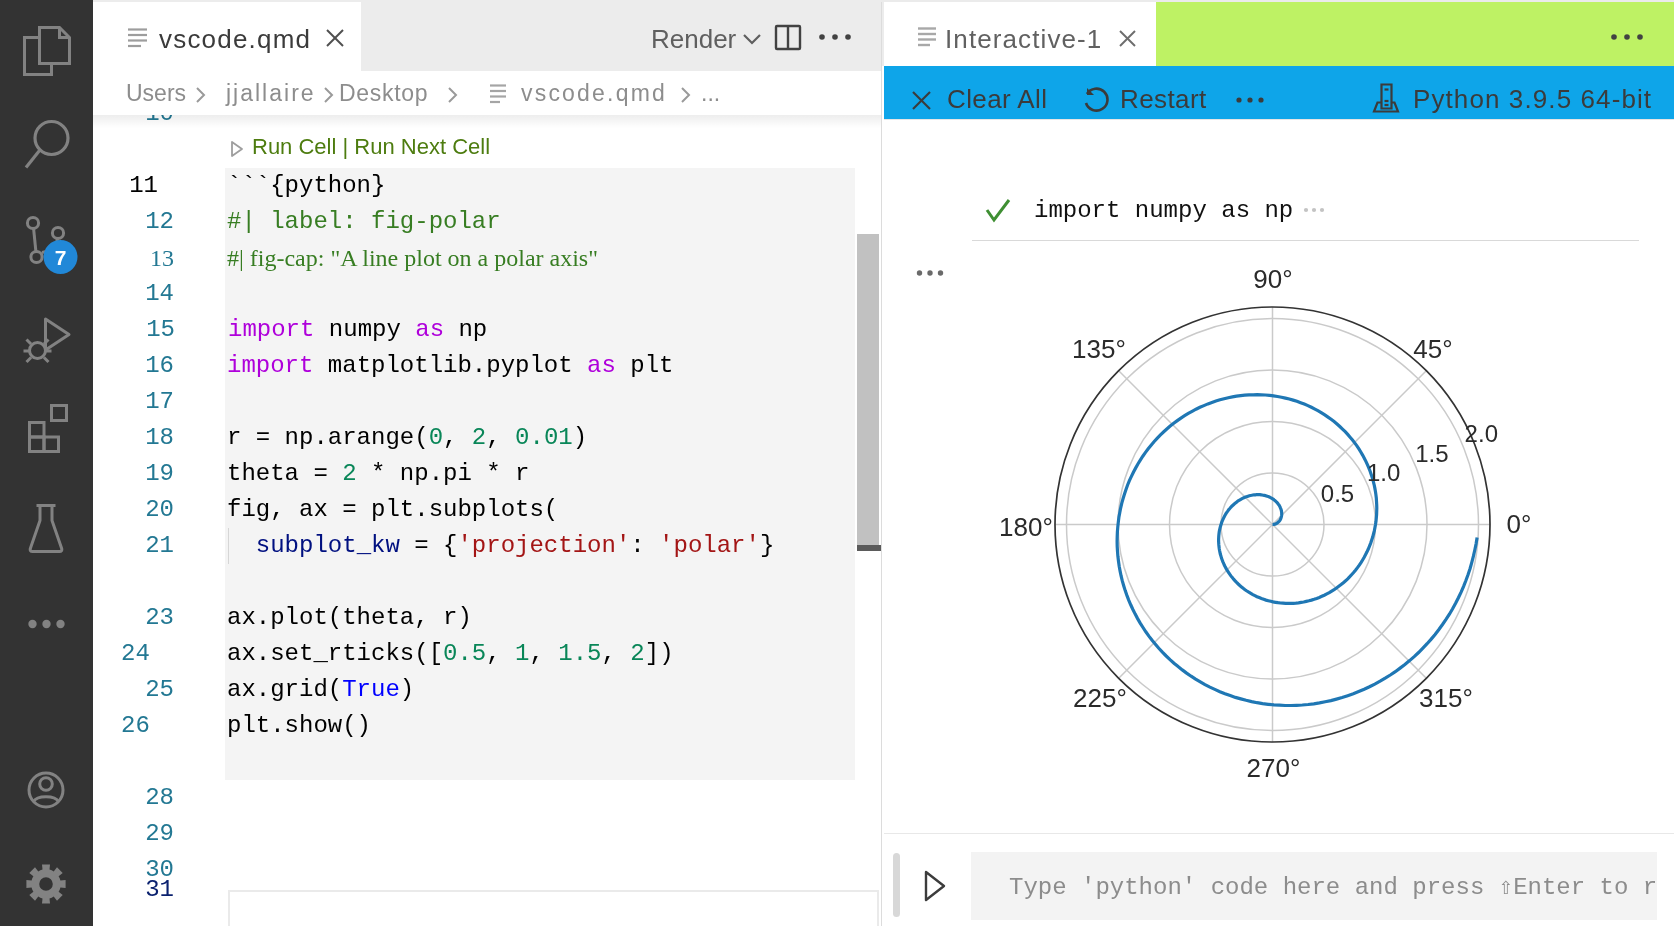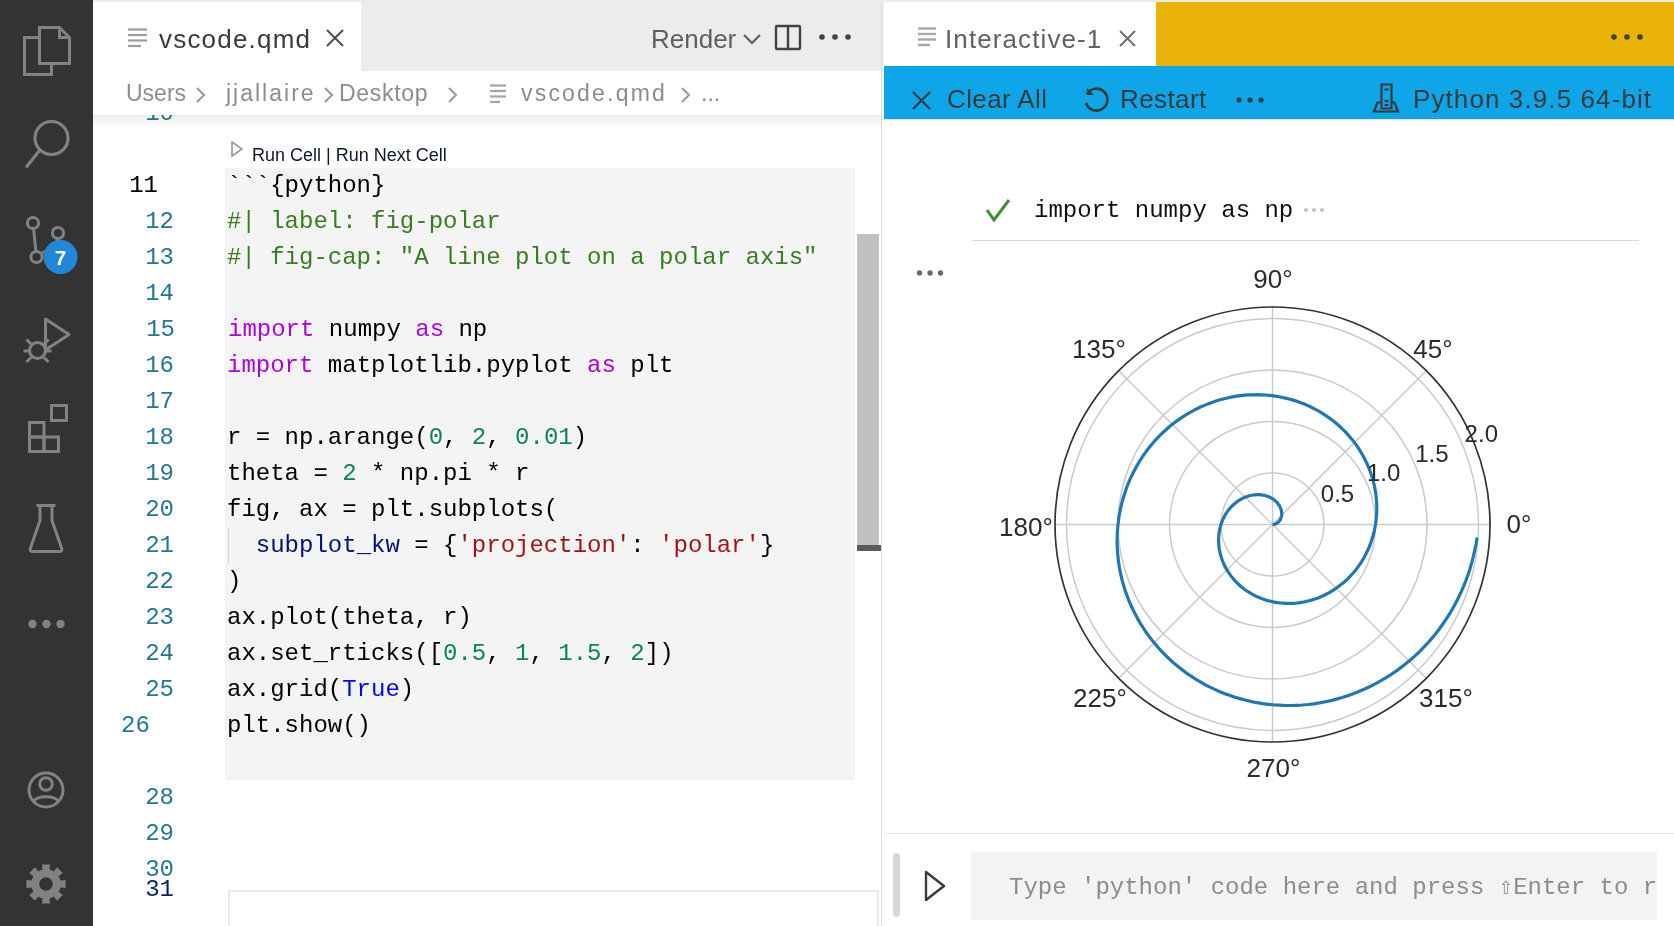--- a/index.html
+++ b/index.html
@@ -140,37 +140,37 @@
   <div class="abs" style="left:132px;top:168px;width:630px;height:612px;background:#f4f4f4"></div>
 
   <div class="abs" style="left:135px;top:528px;width:1px;height:36px;background:#d6d6d6"></div>
 
   <div class="abs" style="left:135px;top:890px;width:651px;height:40px;border:2px solid #eaeaea;background:#ffffff"></div>
 
   <div class="abs" style="left:0;top:132px;width:788px;height:36px;">
     <svg class="abs" style="left:136px;top:7px" width="16" height="20" viewBox="0 0 16 20">
         <path d="M3,3 L13,10 L3,17 Z" stroke="#9e9e9e" stroke-width="1.8" fill="none" stroke-linejoin="round"></path>
       </svg>
-    <span class="abs" style="left:159px;top:13px;font-size:18px;color:#0f172a">Run Cell | Run Next Cell</span>
+    <span class="abs" style="left:159px;top:2px;font-size:22px;color:#4d7c0f">Run Cell | Run Next Cell</span>
   </div>
 
   <div class="abs mono" style="left:93px;top:0;margin-left:-93px;width:788px;height:926px;font-size:24px">
   <div style="position:absolute;left:0;top:96px;width:100%;height:36px;line-height:36px;">
         <span style="position:absolute;left:28px;width:53px;text-align:right;color:#237893;">10</span>
         <span style="position:absolute;left:134px;color:#000;white-space:pre;"></span>
       </div>
 <div style="position:absolute;left:0;top:168px;width:100%;height:36px;line-height:36px;">
         <span style="position:absolute;left:12px;width:53px;text-align:right;color:#000000;">11</span>
         <span style="position:absolute;left:134px;color:#000;white-space:pre;">```{python}</span>
       </div>
 <div style="position:absolute;left:0;top:204px;width:100%;height:36px;line-height:36px;">
         <span style="position:absolute;left:28px;width:53px;text-align:right;color:#237893;">12</span>
         <span style="position:absolute;left:134px;color:#000;white-space:pre;"><span style="color:#377d22">#| label: fig-polar</span></span>
       </div>
-<div style="position:absolute;left:0;top:240px;width:100%;height:36px;line-height:36px;">
+<div style="position:absolute;left:0;top:240px;width:100%;height:36px;line-height:36px;font-family:Liberation Serif, serif;">
         <span style="position:absolute;left:28px;width:53px;text-align:right;color:#237893;">13</span>
         <span style="position:absolute;left:134px;color:#000;white-space:pre;"><span style="color:#377d22">#| fig-cap: "A line plot on a polar axis"</span></span>
       </div>
 <div style="position:absolute;left:0;top:276px;width:100%;height:36px;line-height:36px;">
         <span style="position:absolute;left:28px;width:53px;text-align:right;color:#237893;">14</span>
         <span style="position:absolute;left:134px;color:#000;white-space:pre;"></span>
       </div>
 <div style="position:absolute;left:1px;top:312px;width:100%;height:36px;line-height:36px;">
         <span style="position:absolute;left:28px;width:53px;text-align:right;color:#237893;">15</span>
         <span style="position:absolute;left:134px;color:#000;white-space:pre;"><span style="color:#af00db">import</span> numpy <span style="color:#af00db">as</span> np</span>
@@ -192,30 +192,26 @@
         <span style="position:absolute;left:134px;color:#000;white-space:pre;">theta = <span style="color:#098658">2</span> * np.pi * r</span>
       </div>
 <div style="position:absolute;left:0;top:492px;width:100%;height:36px;line-height:36px;">
         <span style="position:absolute;left:28px;width:53px;text-align:right;color:#237893;">20</span>
         <span style="position:absolute;left:134px;color:#000;white-space:pre;">fig, ax = plt.subplots(</span>
       </div>
 <div style="position:absolute;left:0;top:528px;width:100%;height:36px;line-height:36px;">
         <span style="position:absolute;left:28px;width:53px;text-align:right;color:#237893;">21</span>
         <span style="position:absolute;left:134px;color:#000;white-space:pre;">  <span style="color:#001080">subplot_kw</span> = {<span style="color:#a31515">'projection'</span>: <span style="color:#a31515">'polar'</span>}</span>
       </div>
-<div style="position:absolute;left:0;top:564px;width:100%;height:36px;line-height:36px;">
-        <span style="position:absolute;left:28px;width:53px;text-align:right;color:#237893;">22</span>
-        <span style="position:absolute;left:134px;color:#000;white-space:pre;">)</span>
-      </div>
 <div style="position:absolute;left:0;top:600px;width:100%;height:36px;line-height:36px;">
         <span style="position:absolute;left:28px;width:53px;text-align:right;color:#237893;">23</span>
         <span style="position:absolute;left:134px;color:#000;white-space:pre;">ax.plot(theta, r)</span>
       </div>
 <div style="position:absolute;left:0;top:636px;width:100%;height:36px;line-height:36px;">
-        <span style="position:absolute;left:28px;width:53px;text-align:right;color:#237893;">24</span>
+        <span style="position:absolute;left:28px;width:53px;color:#237893;">24</span>
         <span style="position:absolute;left:134px;color:#000;white-space:pre;">ax.set_rticks([<span style="color:#098658">0.5</span>, <span style="color:#098658">1</span>, <span style="color:#098658">1.5</span>, <span style="color:#098658">2</span>])</span>
       </div>
 <div style="position:absolute;left:0;top:672px;width:100%;height:36px;line-height:36px;">
         <span style="position:absolute;left:28px;width:53px;text-align:right;color:#237893;">25</span>
         <span style="position:absolute;left:134px;color:#000;white-space:pre;">ax.grid(<span style="color:#0000ff">True</span>)</span>
       </div>
 <div style="position:absolute;left:0;top:708px;width:100%;height:36px;line-height:36px;">
         <span style="position:absolute;left:28px;width:53px;color:#237893;">26</span>
         <span style="position:absolute;left:134px;color:#000;white-space:pre;">plt.show()</span>
       </div>
@@ -241,21 +237,21 @@
 
   <div class="abs" style="left:764px;top:234px;width:22px;height:312px;background:#c1c1c1"></div>
   <div class="abs" style="left:764px;top:545px;width:24px;height:6px;background:#5b5b5b"></div>
 </div>
 
 <div class="abs" style="left:881px;top:0;width:1px;height:926px;background:#dcdcdc"></div>
 <div class="abs" style="left:882px;top:0;width:2px;height:66px;background:#ececec"></div>
 
 <div class="abs" style="left:884px;top:0;width:790px;height:926px;background:#ffffff;overflow:hidden">
 
-  <div class="abs" style="left:0;top:0;width:790px;height:70px;background:#eab308">
+  <div class="abs" style="left:0;top:0;width:790px;height:70px;background:#bef264">
     <div class="abs" style="left:0;top:2px;width:272px;height:64px;background:#ffffff"></div>
     <svg class="abs" style="left:34px;top:26px" width="20" height="22" viewBox="0 0 20 22">
       <g stroke="#a8a8a8" stroke-width="2.4">
         <line x1="0" y1="2.5" x2="18" y2="2.5"></line>
           <line x1="0" y1="8" x2="18" y2="8"></line>
         <line x1="0" y1="13.5" x2="18" y2="13.5"></line>
           <line x1="0" y1="19" x2="12" y2="19"></line>
       </g>
     </svg>
     <span class="abs" style="left:61px;top:24px;font-size:26px;color:#616161;letter-spacing:1.1px">Interactive-1</span>

